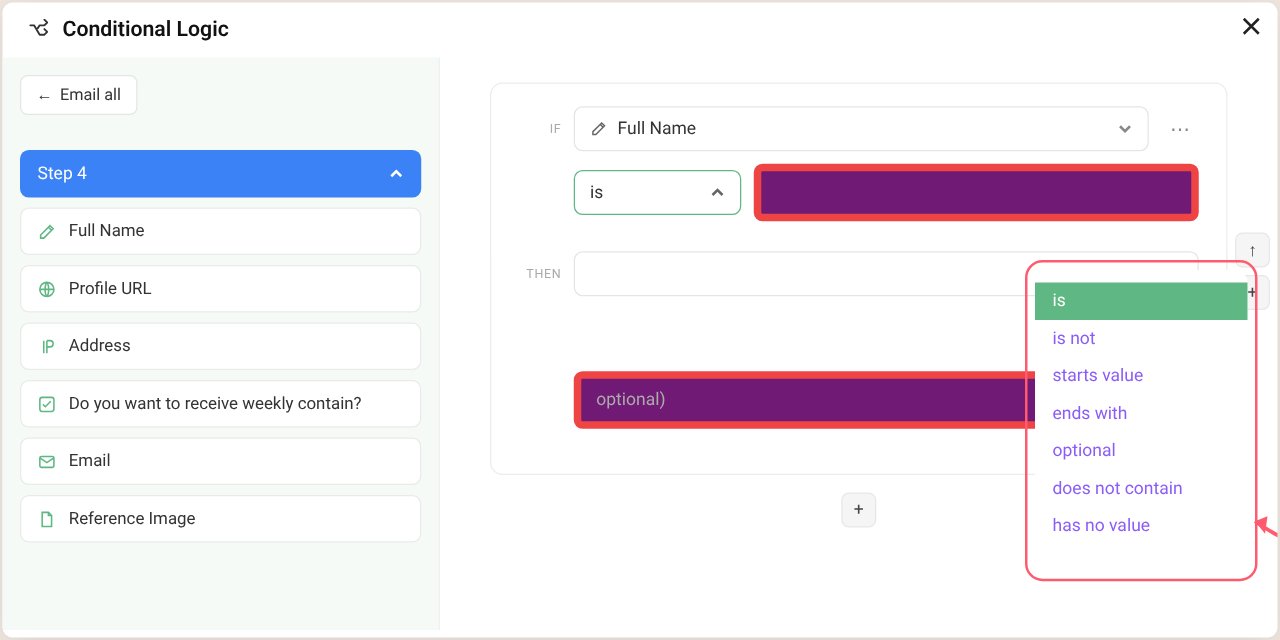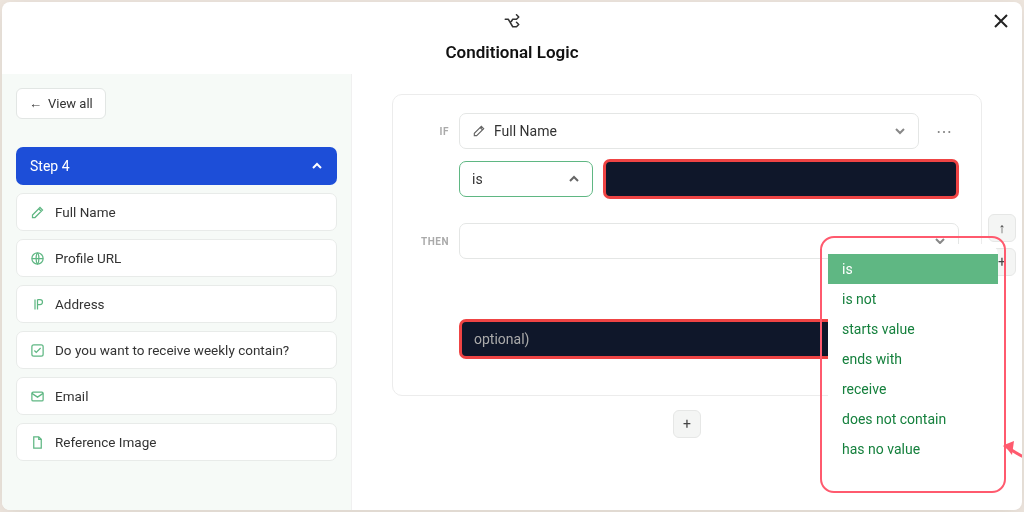--- a/index.html
+++ b/index.html
@@ -1,44 +1,44 @@
 <!DOCTYPE html>
 <html><head>
 <meta charset="utf-8">
 <style>
 * { box-sizing: border-box; margin: 0; padding: 0; font-family: -apple-system, BlinkMacSystemFont, "Segoe UI", Roboto, sans-serif; }
 body { width: 1024px; height: 512px; background: #f0e8e0; overflow: hidden; position: relative; }
 .modal { position: absolute; inset: 0; background: #fff; border-radius: 8px; box-shadow: 0 4px 24px rgba(0,0,0,0.1); margin: 2px; overflow: hidden; }
-.header { display: flex; align-items: center; padding: 12px 20px; gap: 10px; flex-direction: column; }
+.header { display: flex; align-items: center; padding: 12px 20px; gap: 10px; }
 .header .title { font-size: 17px; font-weight: 600; color: #111; }
 .header .subtitle { font-size: 17px; color: #888; }
 .close-btn { position: absolute; top: 12px; right: 14px; background: none; border: none; font-size: 20px; cursor: pointer; color: #222; }
 .layout { display: flex; height: calc(100% - 50px); }
 .sidebar { width: 350px; background: #f6faf7; padding: 14px; border-right: 1px solid #f0f0f0; }
 .viewall-btn { background: #fff; border: 1px solid #e2e6e4; border-radius: 6px; padding: 7px 12px; font-size: 13px; color: #333; display: inline-flex; align-items: center; gap: 6px; cursor: pointer; }
-.step-header { margin-top: 28px; background: #1d4ed8; color: #fff; padding: 11px 14px; border-radius: 7px; display: flex; justify-content: space-between; align-items: center; font-size: 14px; cursor: pointer; }
+.step-header { margin-top: 28px; background: #3b82f6; color: #fff; padding: 11px 14px; border-radius: 7px; display: flex; justify-content: space-between; align-items: center; font-size: 14px; cursor: pointer; }
 .side-item { background: #fff; border: 1px solid #e8ebe9; border-radius: 7px; padding: 10px 12px; margin-top: 8px; display: flex; align-items: center; gap: 10px; font-size: 13.5px; color: #333; cursor: pointer; }
 .side-item .ico { width: 16px; height: 16px; display: inline-flex; align-items: center; justify-content: center; color: #5fb783; }
 .main { flex: 1; padding: 20px 40px; position: relative; }
 .rule-card { border: 1px solid #ececec; border-radius: 10px; padding: 18px 22px 26px; }
 .rule-row { display: flex; align-items: center; gap: 10px; margin-bottom: 10px; }
-.rule-label { width: 34px; text-align: right; font-size: 10px; font-weight: 700; color: #aaa; letter-spacing: 0.5px; }
+.rule-label { width: 34px; text-align: right; font-size: 10px; font-weight: 400; color: #aaa; letter-spacing: 0.5px; }
 .flex1 { flex: 1; }
 .select-like { border: 1px solid #e4e6e5; border-radius: 7px; padding: 9px 12px; background: #fff; display: flex; align-items: center; justify-content: space-between; font-size: 14px; color: #333; cursor: pointer; }
 .select-like.green-border { border-color: #5fb783; }
 .select-small { width: 134px; }
-.input-like { border: 3px solid #ef4444; border-radius: 7px; padding: 9px 12px; background: #0f172a; font-size: 14px; color: #aaa; flex: 1; }
+.input-like { border: 6px solid #ef4444; border-radius: 7px; padding: 9px 12px; background: #701a75; font-size: 14px; color: #aaa; flex: 1; }
 .dots-btn { width: 30px; height: 30px; border: none; background: none; color: #888; cursor: pointer; font-size: 16px; }
 .side-actions { position: absolute; right: 6px; top: 140px; display: flex; flex-direction: column; gap: 6px; }
 .sq-btn { width: 28px; height: 28px; background: #f4f5f4; border: 1px solid #e6e7e6; border-radius: 6px; display: flex; align-items: center; justify-content: center; cursor: pointer; font-size: 14px; color: #444; }
 .add-below { display: flex; justify-content: center; margin-top: 14px; }
 .dropdown { position: absolute; top: 170px; left: 476px; width: 170px; background: #fff; border-radius: 10px; padding: 10px 0 12px; }
 .dd-outline { position: absolute; top: 162px; left: 468px; width: 186px; height: 257px; border: 2.5px solid #ff5a6e; border-radius: 14px; pointer-events: none; }
 .dd-header { font-size: 10px; font-weight: 700; color: #aaa; letter-spacing: 0.6px; padding: 4px 14px 8px; }
-.dd-item { padding: 7px 14px; font-size: 14px; color: #15803d; cursor: pointer; }
+.dd-item { padding: 7px 14px; font-size: 14px; color: #8b5cf6; cursor: pointer; }
 .dd-item.active { background: #5fb783; color: #fff; }
 .arrow-annot { position: absolute; top: 355px; left: 640px; pointer-events: none; }
 svg { display: block; }
 .optional-row { margin-top: 60px; }
 </style>
 </head>
 <body>
 
 <div class="modal">
   <button class="close-btn">
@@ -53,21 +53,21 @@
           <path d="M3 7h4l6 10h5m0-10h-5l-2 3m7 7l3-3-3-3m0-4l3-3-3-3" stroke="#333" stroke-width="2" fill="none" stroke-linecap="round" stroke-linejoin="round"></path>
         </svg>
     </span>
     <span class="title">Conditional Logic</span>
   </div>
 
   <div class="layout">
     <aside class="sidebar">
       <button class="viewall-btn">
         <span>←</span>
-        <span>View all</span>
+        <span>Email all</span>
       </button>
 
       <div class="step-header">
         <span>Step 4</span>
         <span>
           <svg width="12" height="12" viewBox="0 0 12 12">
               <path d="M2 8 L6 4 L10 8" stroke="#fff" stroke-width="2" fill="none"></path>
             </svg>
         </span>
       </div>
@@ -195,21 +195,21 @@
         <div class="sq-btn">
           <span>+</span>
         </div>
       </div>
 
       <div class="dropdown">
         <div class="dd-item active">is</div>
         <div class="dd-item">is not</div>
         <div class="dd-item">starts value</div>
         <div class="dd-item">ends with</div>
-        <div class="dd-item">receive</div>
+        <div class="dd-item">optional</div>
         <div class="dd-item">does not contain</div>
         <div class="dd-item">has no value</div>
       </div>
       <div class="dd-outline"></div>
 
       <div class="arrow-annot">
         <svg width="140" height="60" viewBox="0 0 140 60">
             <path d="M130 50 Q 60 50 12 16" stroke="#ff5a6e" stroke-width="3" fill="none"></path>
             <path d="M12 16 L22 12 L20 26 Z" fill="#ff5a6e"></path>
           </svg>

